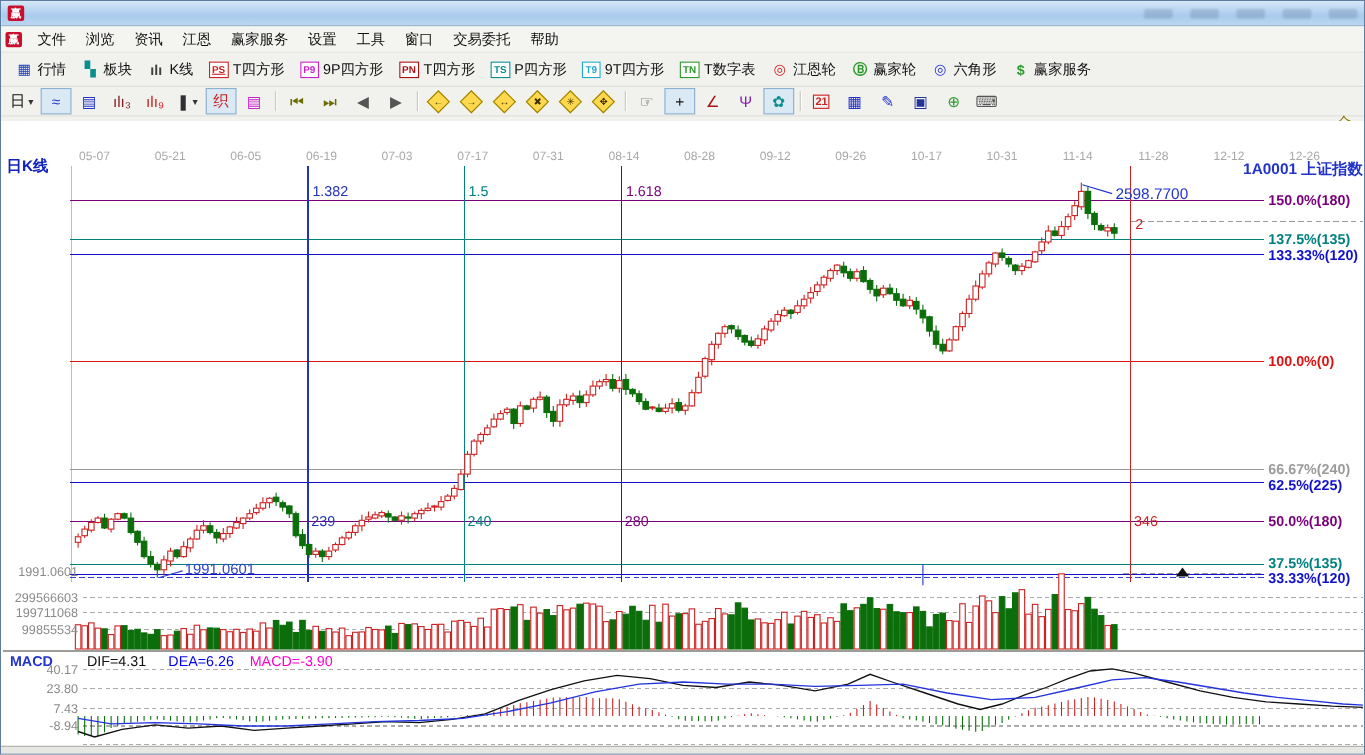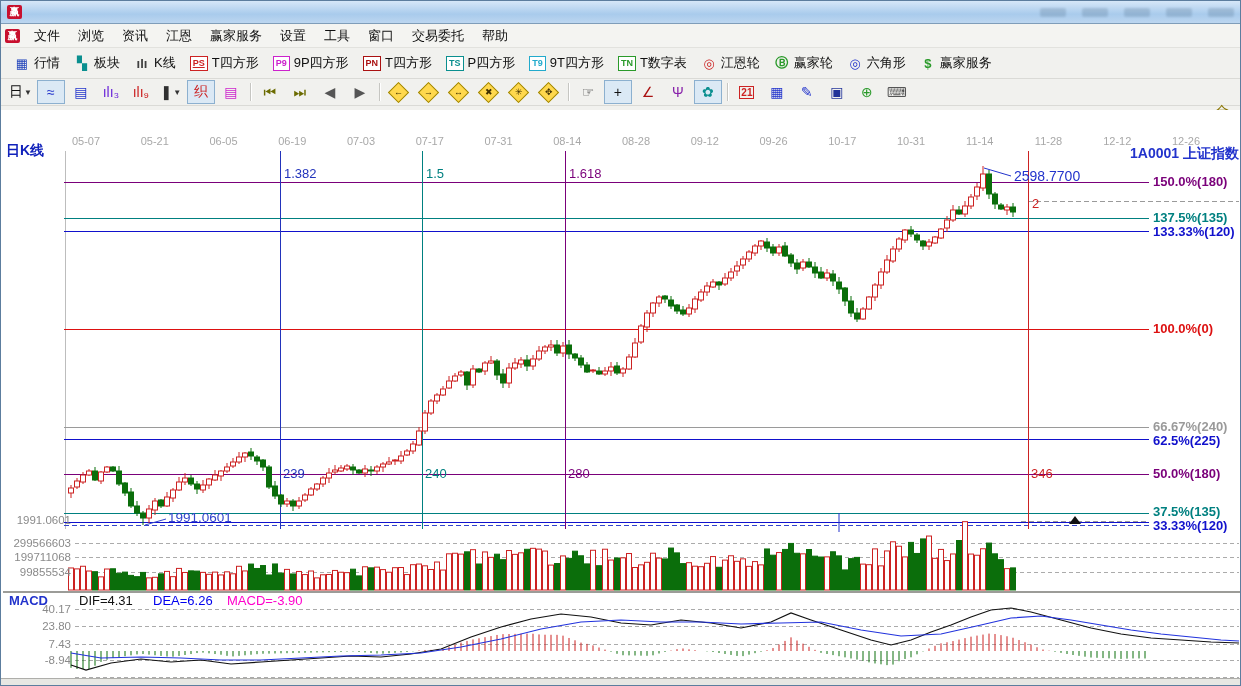--- a/index.html
+++ b/index.html
@@ -122,21 +122,21 @@
         <span style="color: rgb(16, 16, 16);">日</span>
         <span class="drop">▼</span>
       </span>
       <span class="ibtn pressed">
         <span style="color: rgb(34, 51, 204);">≈</span>
       </span>
       <span class="ibtn">
         <span style="color: rgb(34, 51, 204);">▤</span>
       </span>
       <span class="ibtn">
-        <span style="color: #6d28d9; text-align: right;">ılı₃</span>
+        <span style="color: #7f1d1d; text-align: right;">ılı₃</span>
       </span>
       <span class="ibtn">
         <span style="color: rgb(204, 34, 34);">ılı₉</span>
       </span>
       <span class="ibtn">
         <span style="color: rgb(48, 48, 48);">❚</span>
         <span class="drop">▼</span>
       </span>
       <span class="ibtn pressed">
         <span style="color: rgb(204, 34, 34);">织</span>

